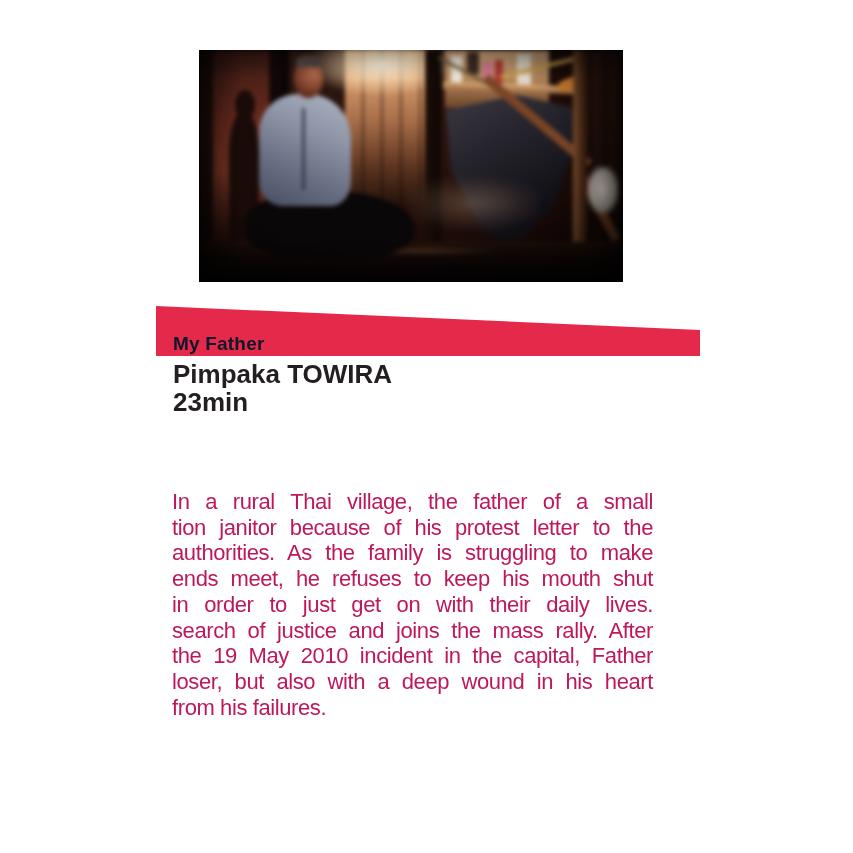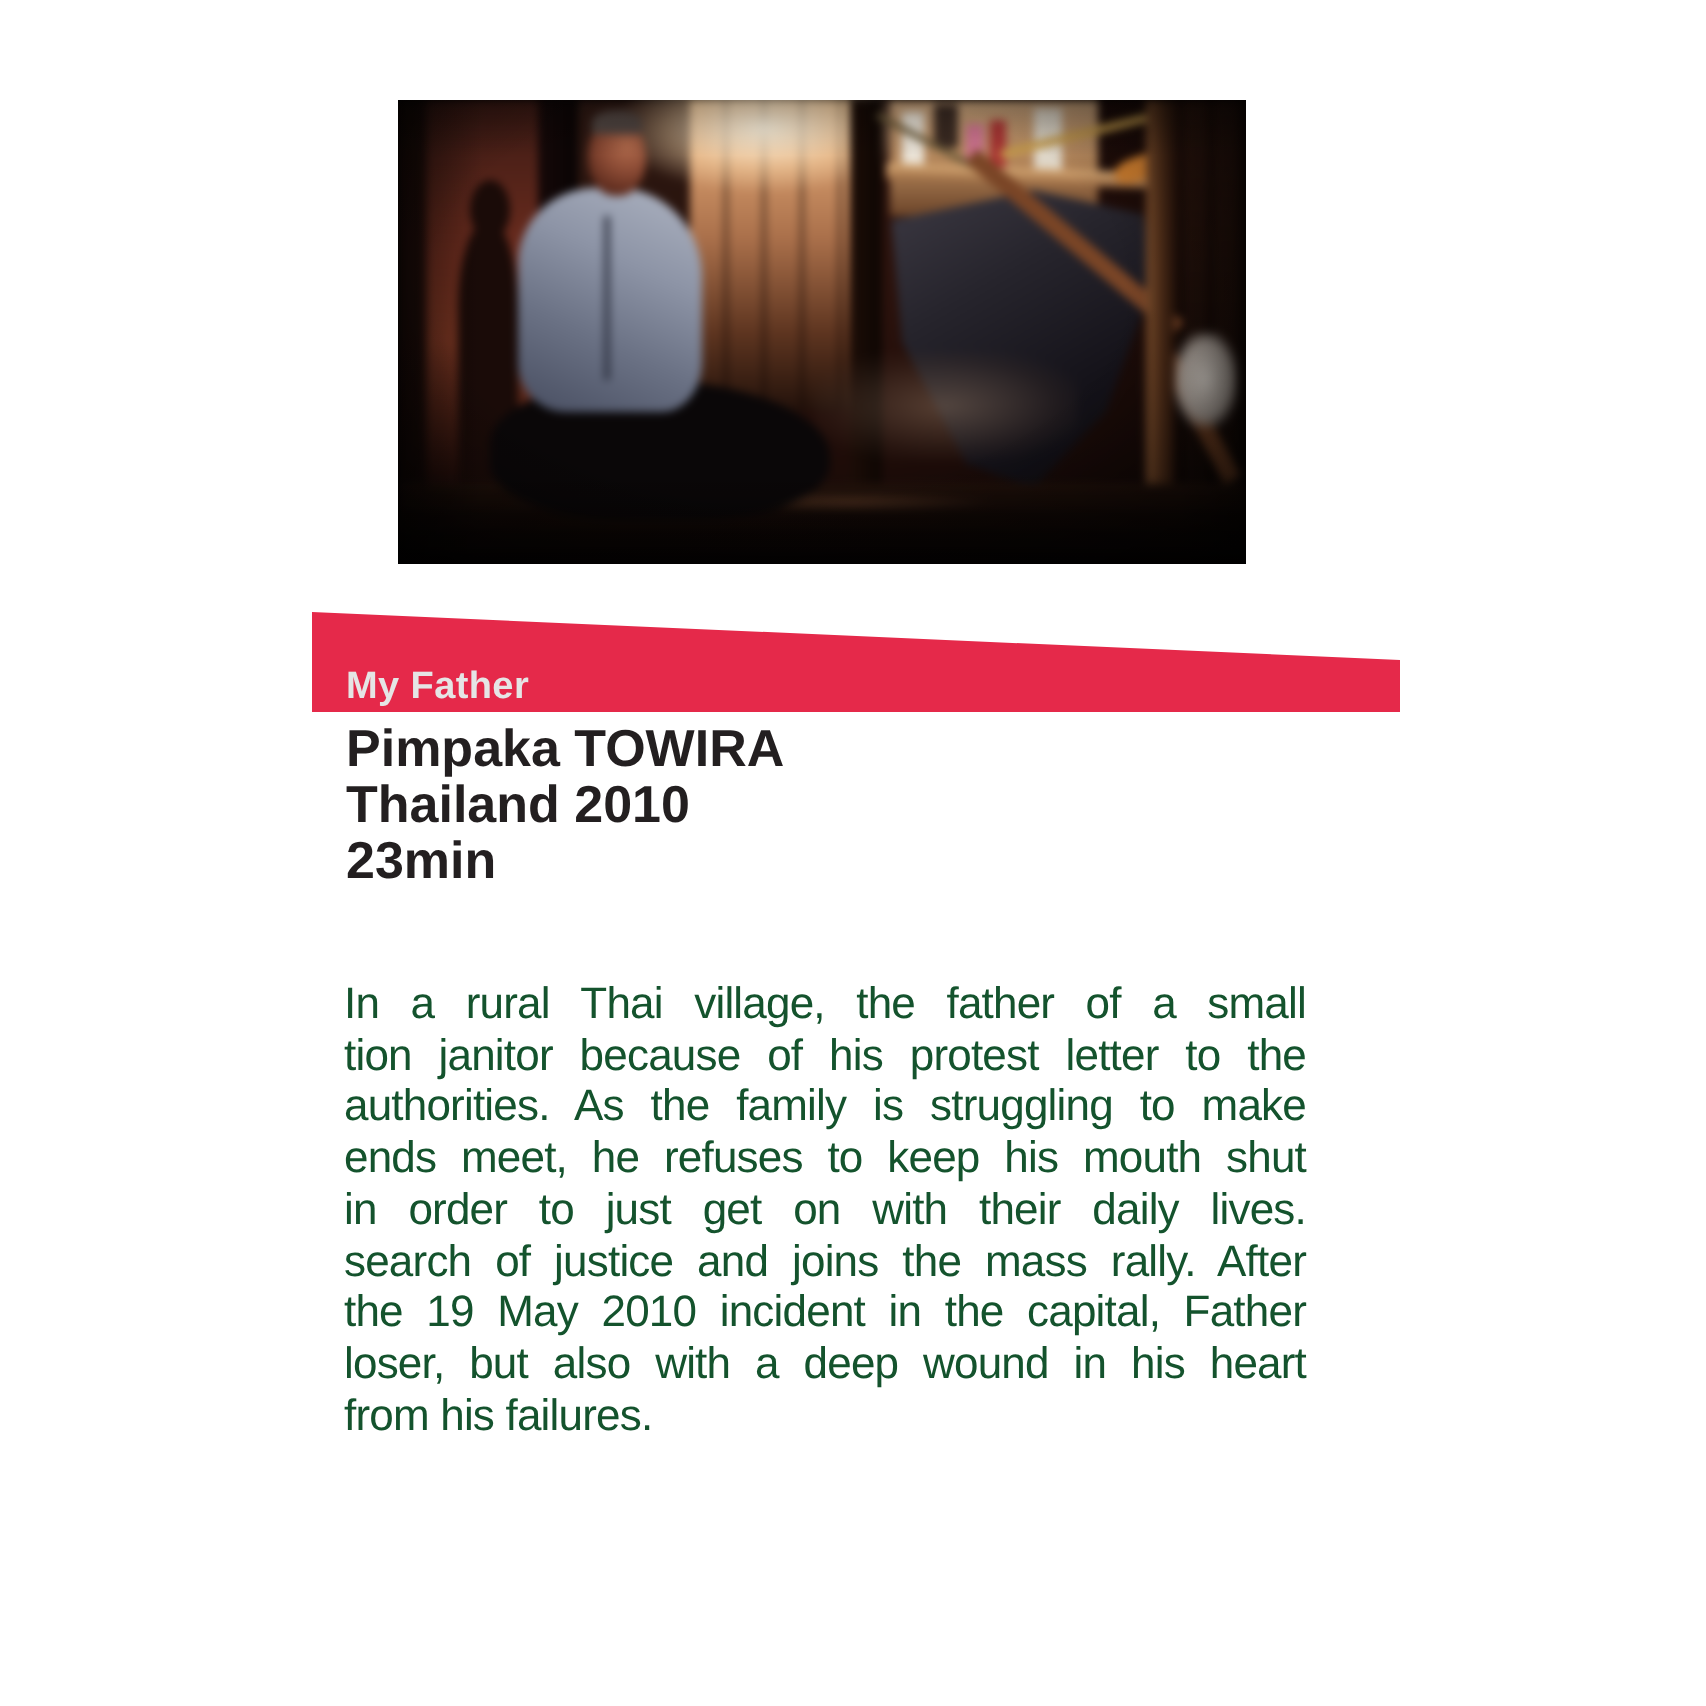--- a/index.html
+++ b/index.html
@@ -95,35 +95,35 @@
 
   
   .banner {
     position: absolute; left: 156px; top: 306px;
     width: 544px; height: 50px;
     background: #e5294a;
     clip-path: polygon(0 0, 100% 48%, 100% 100%, 0 100%);
   }
   .banner-title {
     position: absolute; left: 17px; bottom: 1px;
-    color: #e5e5e5; font-size: 19px; font-weight: bold;
+    color: #0f172a; font-size: 19px; font-weight: bold;
     letter-spacing: 0.2px; line-height: 1.1; white-space: nowrap;
   }
 
   
   .credits {
     position: absolute; left: 173px; top: 360px;
     color: #231f20; font-size: 26px; line-height: 28px; font-weight: bold;
   }
   .credits div { white-space: nowrap; }
 
   
   .synopsis {
     position: absolute; left: 172px; top: 489px; width: 481px;
-    color: #14532d; font-size: 22px; line-height: 25.7px;
+    color: #be185d; font-size: 22px; line-height: 25.7px;
     letter-spacing: -0.4px;
   }
   .syn-line { text-align: justify; text-align-last: justify; }
   .syn-line.last { text-align-last: left; }
 </style>
 </head>
 <body>
 
 <div class="page">
 
@@ -165,21 +165,20 @@
     </div>
     <div class="still-vignette"></div>
   </div>
 
   <div class="banner">
     <div class="banner-title">My Father</div>
   </div>
 
   <div class="credits">
     <div>Pimpaka TOWIRA</div>
-    <div>Thailand 2010</div>
     <div>23min</div>
   </div>
 
   <div class="synopsis">
       <div class="syn-line">In a rural Thai village, the father of a small</div>
       <div class="syn-line">tion janitor because of his protest letter to the</div>
       <div class="syn-line">authorities. As the family is struggling to make</div>
       <div class="syn-line">ends meet, he refuses to keep his mouth shut</div>
       <div class="syn-line">in order to just get on with their daily lives.</div>
       <div class="syn-line">search of justice and joins the mass rally. After</div>

